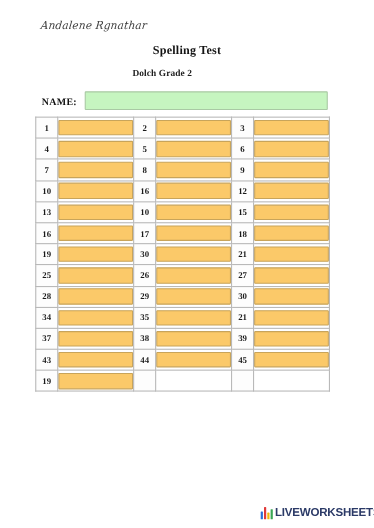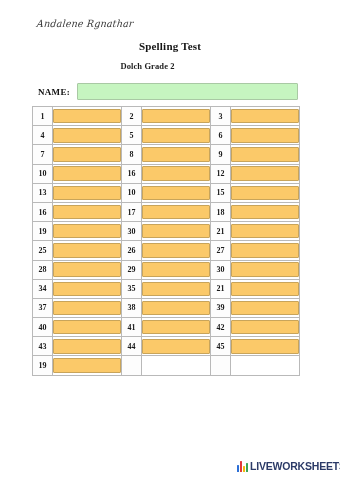--- a/index.html
+++ b/index.html
@@ -338,34 +338,20 @@
           <td class="num-cell">38</td>
           <td class="ans-cell">
             <input type="text" class="ans-box" style="">
           </td>
           <td class="num-cell">39</td>
           <td class="ans-cell">
             <input type="text" class="ans-box" style="">
           </td>
         </tr>
         <tr>
-          <td class="num-cell">40</td>
-          <td class="ans-cell">
-            <input type="text" class="ans-box" style="">
-          </td>
-          <td class="num-cell">41</td>
-          <td class="ans-cell">
-            <input type="text" class="ans-box" style="">
-          </td>
-          <td class="num-cell">42</td>
-          <td class="ans-cell">
-            <input type="text" class="ans-box" style="">
-          </td>
-        </tr>
-        <tr>
           <td class="num-cell">43</td>
           <td class="ans-cell">
             <input type="text" class="ans-box" style="">
           </td>
           <td class="num-cell">44</td>
           <td class="ans-cell">
             <input type="text" class="ans-box" style="">
           </td>
           <td class="num-cell">45</td>
           <td class="ans-cell">

